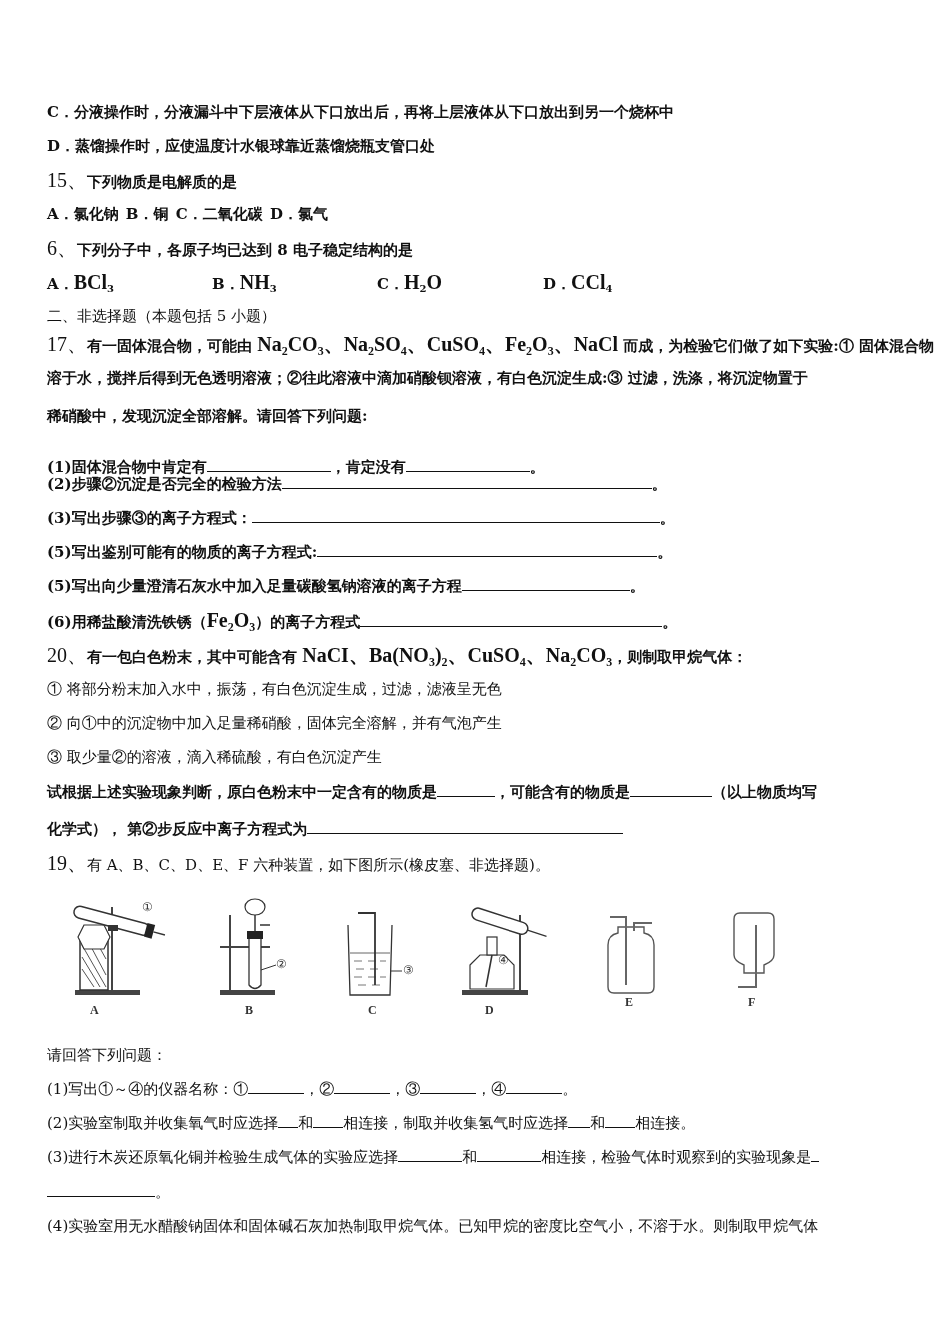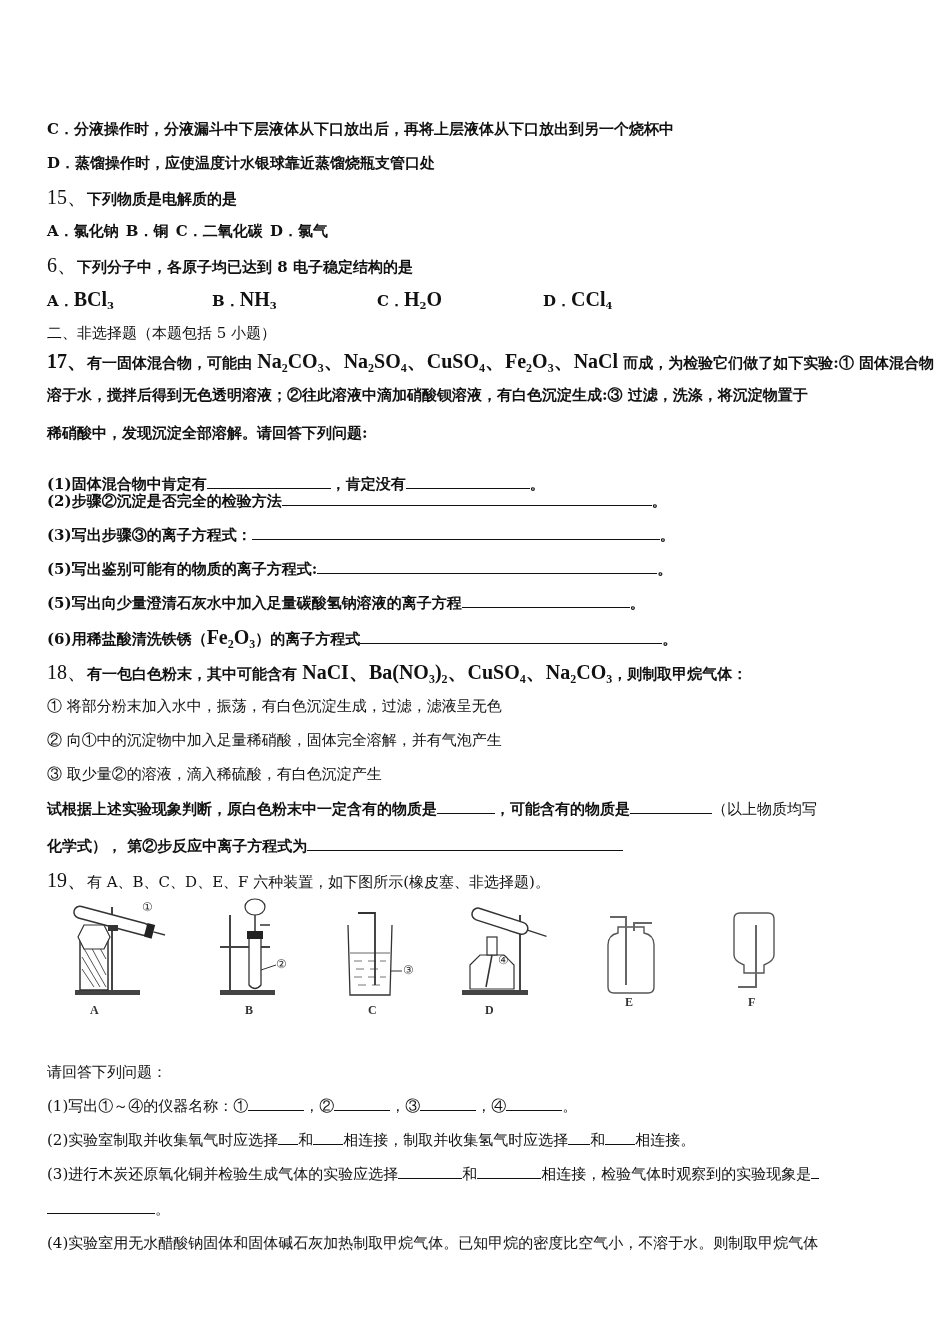--- a/index.html
+++ b/index.html
@@ -3,21 +3,21 @@
   <meta charset="utf-8">
   <style>
     html, body { margin: 0; padding: 0; background: #ffffff; }
     body {
       width: 950px; height: 1344px; position: relative; overflow: hidden;
       font-family: "DejaVu Serif", "Liberation Serif", serif;
       color: #111111;
     }
     .line {
       position: absolute; left: 47px; white-space: nowrap;
-      font-size: 15px; line-height: 20px; letter-spacing: 0px; margin-top: 17px;
+      font-size: 15px; line-height: 20px; letter-spacing: 0px;
     }
     .b { font-weight: bold; }
     .num { font-family: "Liberation Serif", serif; font-size: 20px; }
     .chem { font-family: "Liberation Serif", serif; font-weight: bold; font-size: 20px; }
     sub { font-size: 10px; vertical-align: -3px; line-height: 0; }
     .blank { display: inline-block; border-bottom: 1px solid #111; height: 14px; vertical-align: baseline; }
     .opt { position: absolute; top: 0; }
     .figure { position: absolute; left: 60px; top: 895px; width: 760px; height: 125px; }
     .app { position: absolute; top: 0; }
     .app svg { display: block; }
@@ -40,21 +40,21 @@
 <div class="line b" style="top:272px; width:700px; height:20px">
   <span class="opt" style="left:0"><span>A．</span><span class="chem">BCl</span><sub>3</sub></span>
   <span class="opt" style="left:165px"><span>B．</span><span class="chem">NH</span><sub>3</sub></span>
   <span class="opt" style="left:330px"><span>C．</span><span class="chem">H</span><sub>2</sub><span class="chem">O</span></span>
   <span class="opt" style="left:496px"><span>D．</span><span class="chem">CCl</span><sub>4</sub></span>
 </div>
 
 <div class="line" style="top:306px">二、非选择题（本题包括 5 小题）</div>
 
 <div class="line b" style="top:334px">
-  <span class="num" style="font-weight:bold">17、</span><span>有一固体混合物，可能由 </span><span class="chem">Na₂CO₃、Na₂SO₄、CuSO₄、Fe₂O₃、NaCl</span><span> 而成，为检验它们做了如下实验:① 固体混合物</span>
+  <span class="num" style="font-weight:normal">17、</span><span>有一固体混合物，可能由 </span><span class="chem">Na₂CO₃、Na₂SO₄、CuSO₄、Fe₂O₃、NaCl</span><span> 而成，为检验它们做了如下实验:① 固体混合物</span>
 </div>
 <div class="line b" style="top:368px">溶于水，搅拌后得到无色透明溶液；②往此溶液中滴加硝酸钡溶液，有白色沉淀生成:③ 过滤，洗涤，将沉淀物置于</div>
 <div class="line b" style="top:406px">稀硝酸中，发现沉淀全部溶解。请回答下列问题:</div>
 
 <div class="line b" style="top:457px">
   <span>(1)固体混合物中肯定有</span><span class="blank" style="width:124px"></span><span>，肯定没有</span><span class="blank" style="width:124px"></span><span>。</span>
 </div>
 <div class="line b" style="top:474px">
   <span>(2)步骤②沉淀是否完全的检验方法</span><span class="blank" style="width:370px"></span><span>。</span>
 </div>
@@ -65,27 +65,27 @@
   <span>(5)写出鉴别可能有的物质的离子方程式:</span><span class="blank" style="width:340px"></span><span>。</span>
 </div>
 <div class="line b" style="top:576px">
   <span>(5)写出向少量澄清石灰水中加入足量碳酸氢钠溶液的离子方程</span><span class="blank" style="width:168px"></span><span>。</span>
 </div>
 <div class="line b" style="top:610px">
   <span>(6)用稀盐酸清洗铁锈（</span><span class="chem">Fe₂O₃</span><span>）的离子方程式</span><span class="blank" style="width:302px"></span><span>。</span>
 </div>
 
 <div class="line b" style="top:645px">
-  <span class="num" style="font-weight:normal">18、</span><span>有一包白色粉末，其中可能含有 </span><span class="chem">NaCI、Ba(NO₃)₂、CuSO₄、Na₂CO₃</span><span>，则制取甲烷气体：</span>
+  <span class="num" style="font-weight:normal">20、</span><span>有一包白色粉末，其中可能含有 </span><span class="chem">NaCI、Ba(NO₃)₂、CuSO₄、Na₂CO₃</span><span>，则制取甲烷气体：</span>
 </div>
 <div class="line" style="top:679px">① 将部分粉末加入水中，振荡，有白色沉淀生成，过滤，滤液呈无色</div>
 <div class="line" style="top:713px">② 向①中的沉淀物中加入足量稀硝酸，固体完全溶解，并有气泡产生</div>
 <div class="line" style="top:747px">③ 取少量②的溶液，滴入稀硫酸，有白色沉淀产生</div>
 <div class="line b" style="top:782px">
-  <span>试根据上述实验现象判断，原白色粉末中一定含有的物质是</span><span class="blank" style="width:58px"></span><span>，可能含有的物质是</span><span class="blank" style="width:82px"></span><span style="font-weight:normal">（以上物质均写</span>
+  <span>试根据上述实验现象判断，原白色粉末中一定含有的物质是</span><span class="blank" style="width:58px"></span><span>，可能含有的物质是</span><span class="blank" style="width:82px"></span><span style="font-weight:bold">（以上物质均写</span>
 </div>
 <div class="line b" style="top:819px">
   <span>化学式），  第②步反应中离子方程式为</span><span class="blank" style="width:316px"></span>
 </div>
 
 <div class="line" style="top:853px">
   <span class="num">19、</span><span>有 A、B、C、D、E、F 六种装置，如下图所示(橡皮塞、非选择题)。</span>
 </div>
 
 <div class="figure">

